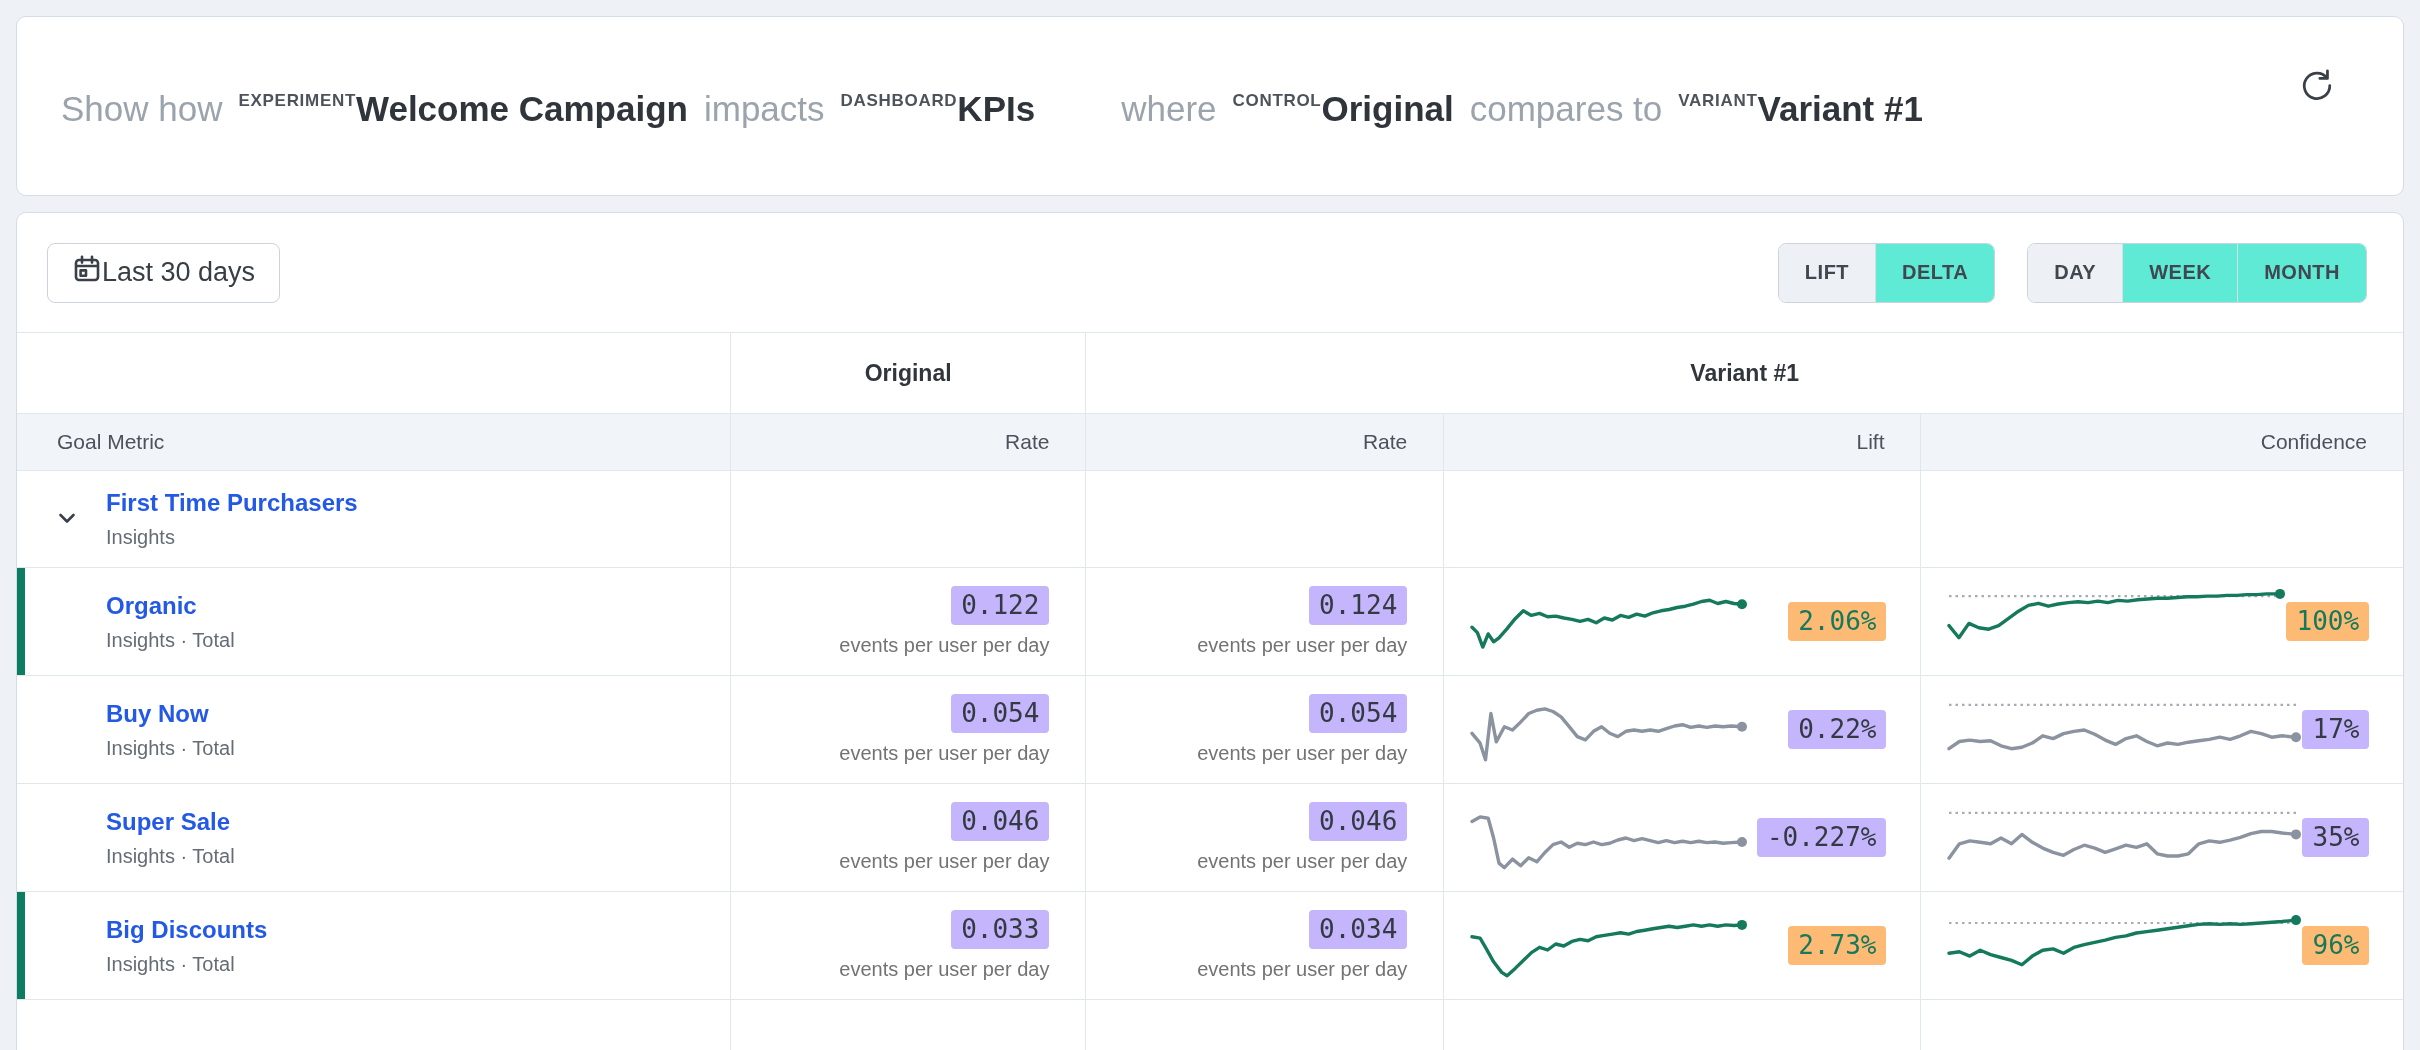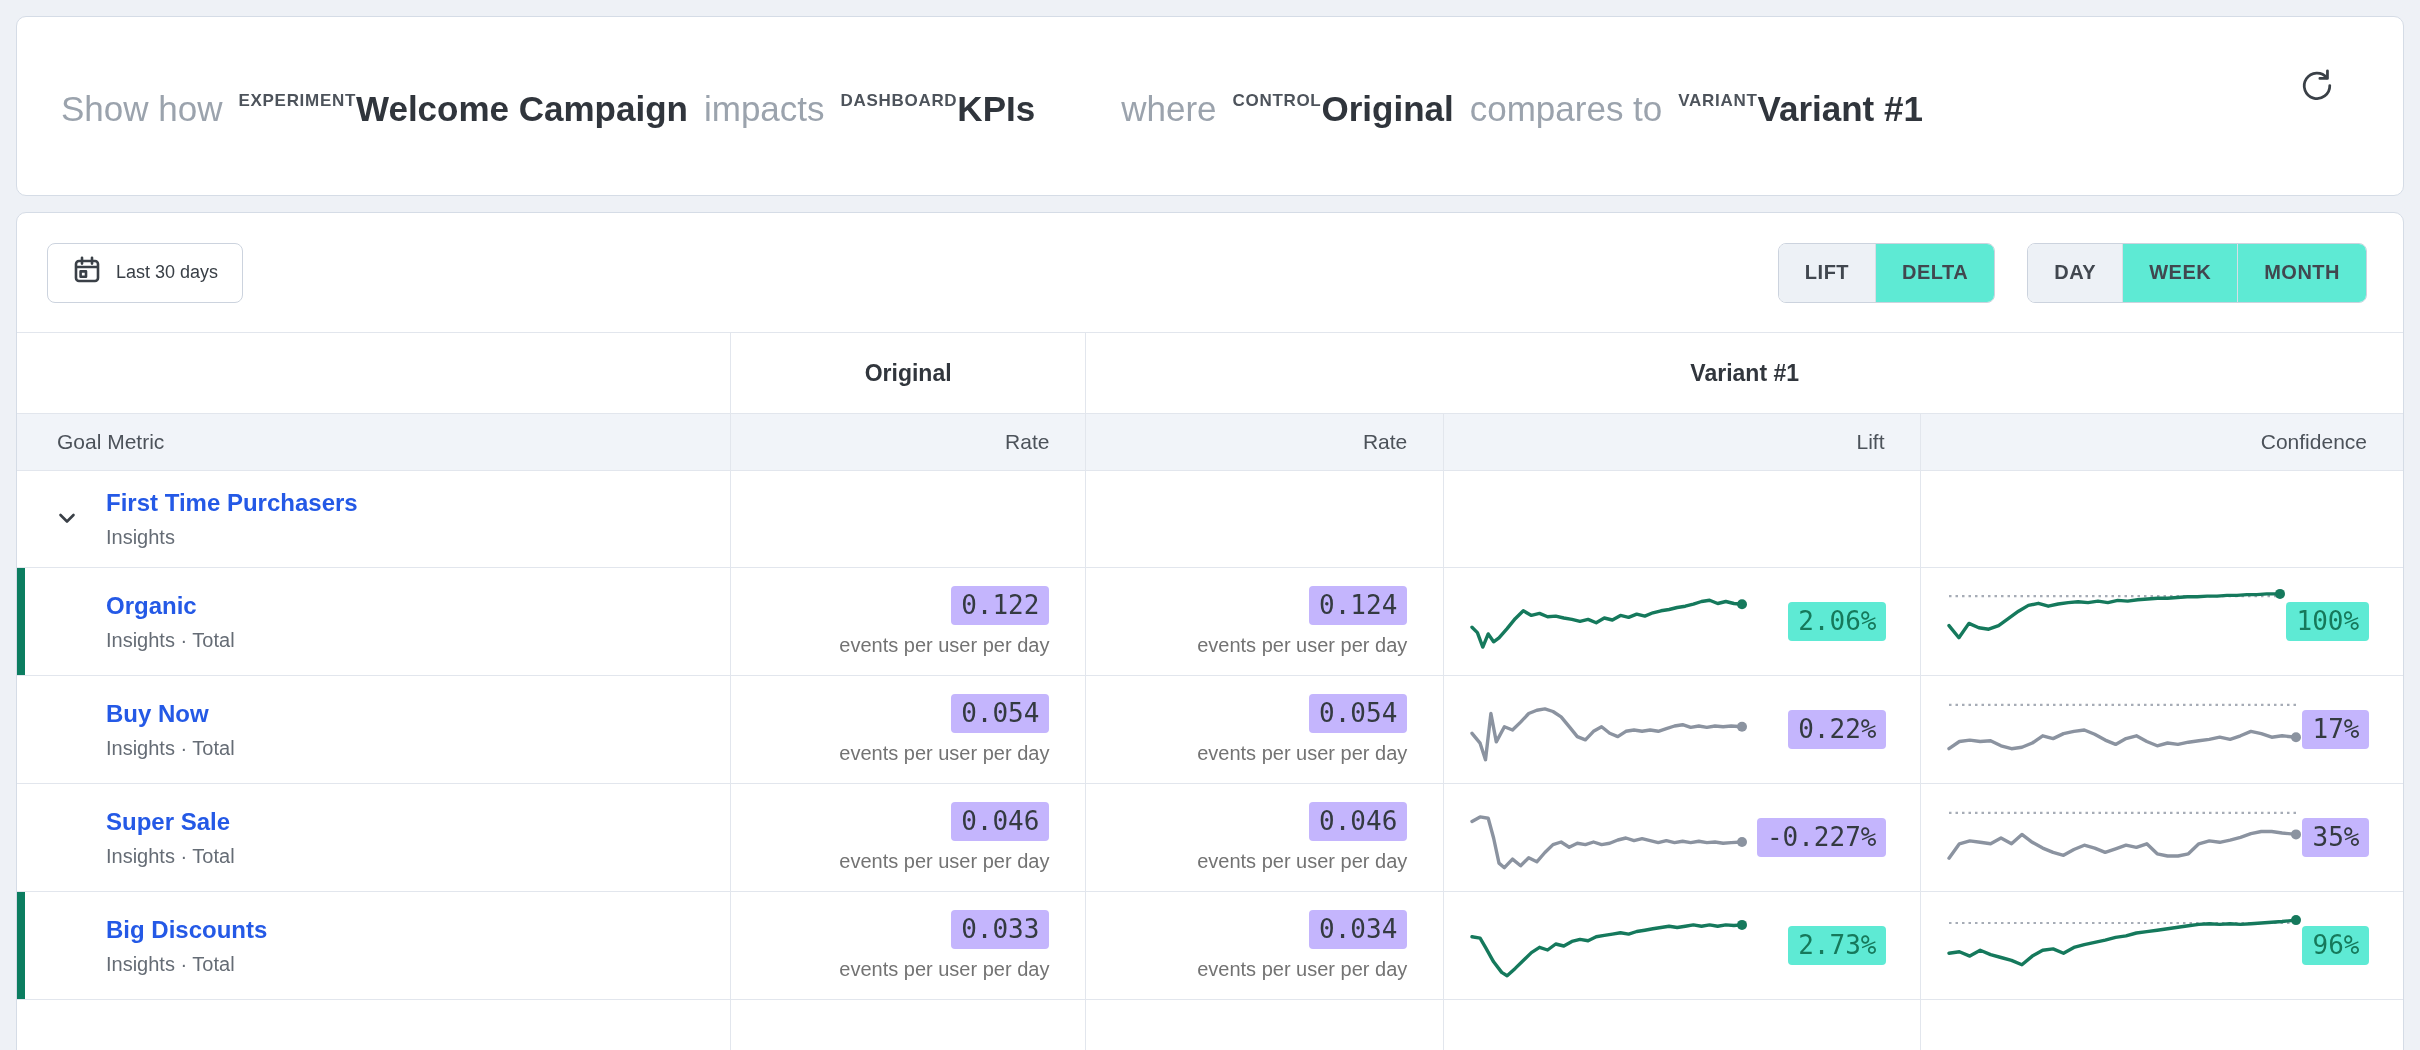--- a/index.html
+++ b/index.html
@@ -38,23 +38,23 @@
     width:40px; height:40px; border:none; background:transparent; cursor:pointer;
     display:flex; align-items:center; justify-content:center;
   }
   
   .main-card { margin-top:16px; height:1010px; overflow:hidden; }
   .toolbar {
     height:119px; display:flex; align-items:center;
     padding:0 36px 0 30px; justify-content:space-between;
   }
   .btn {
-    display:flex; align-items:center; gap:14px;
+    display:flex; align-items:center; 
     background:#fff; border:1px solid #ccd3de; border-radius:8px;
-    height:60px; padding:0 24px; font-size:18px; font-weight:500; color:#383e45;
+    height:60px; padding:0 24px; font-size:27px; font-weight:500; color:#383e45;
     cursor:pointer; font-family:"Liberation Sans", sans-serif;
   }
   .toolbar-right { display:flex; align-items:center; gap:32px; }
   .segmented {
     display:flex; border:1px solid #ccd3de; border-radius:8px; overflow:hidden; height:60px;
   }
   .segmented .seg-btn {
     background:#5eead4; border:none; border-left:1px solid #d8dee6;
     padding:0 26px; font-size:20px; font-weight:700; letter-spacing:.5px;
     color:#41474f; cursor:pointer; font-family:"Liberation Sans", sans-serif;
@@ -86,21 +86,21 @@
     display:flex; align-items:center; justify-content:center;
   }
   .metric-name { font-size:24px; font-weight:600; color:#2459e6; cursor:pointer; display:inline-block; }
   .metric-sub { font-size:20px; color:#656c75; margin-top:9px; }
   .rate-cell { text-align:right; padding-right:36px; }
   .chip {
     display:inline-block; font-family:"DejaVu Sans Mono", monospace;
     font-size:26px; color:#343a41; background:#c4b5fd;
     padding:3px 10px; border-radius:4px; line-height:1.25;
   }
-  .chip.green { color:#16795b; background:#5eead4; }
+  .chip.green { color:#16795b; background:#fdba74; }
   .unit { font-size:20px; color:#737373; margin-top:9px; }
   .trend-cell { }
   .trend-wrap { display:flex; align-items:center; justify-content:space-between; padding:0 34px 0 22px; }
   .spark { display:block; }
   .spark-lift { width:282px; height:78px; }
   .spark-conf { width:392px; height:84px; }
   .spark svg { display:block; }
   
   .icon-stroke { stroke:#3a4047; fill:none; stroke-width:2.6; stroke-linecap:round; stroke-linejoin:round; }
 </style>

